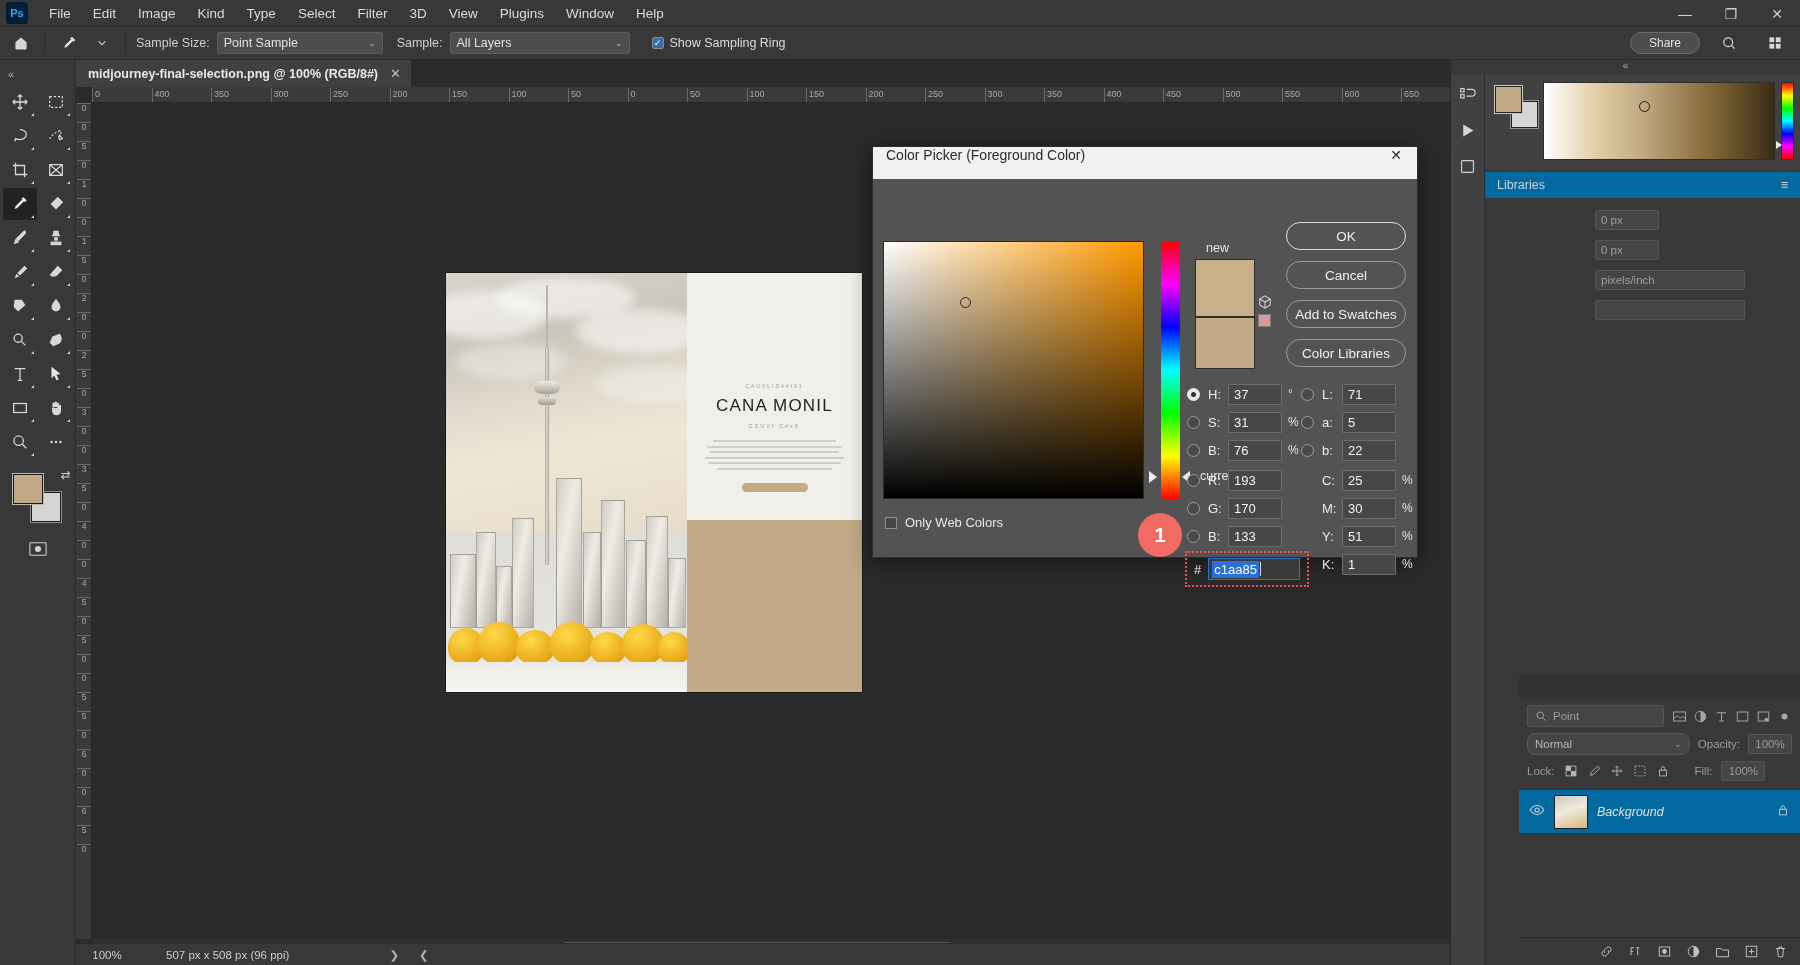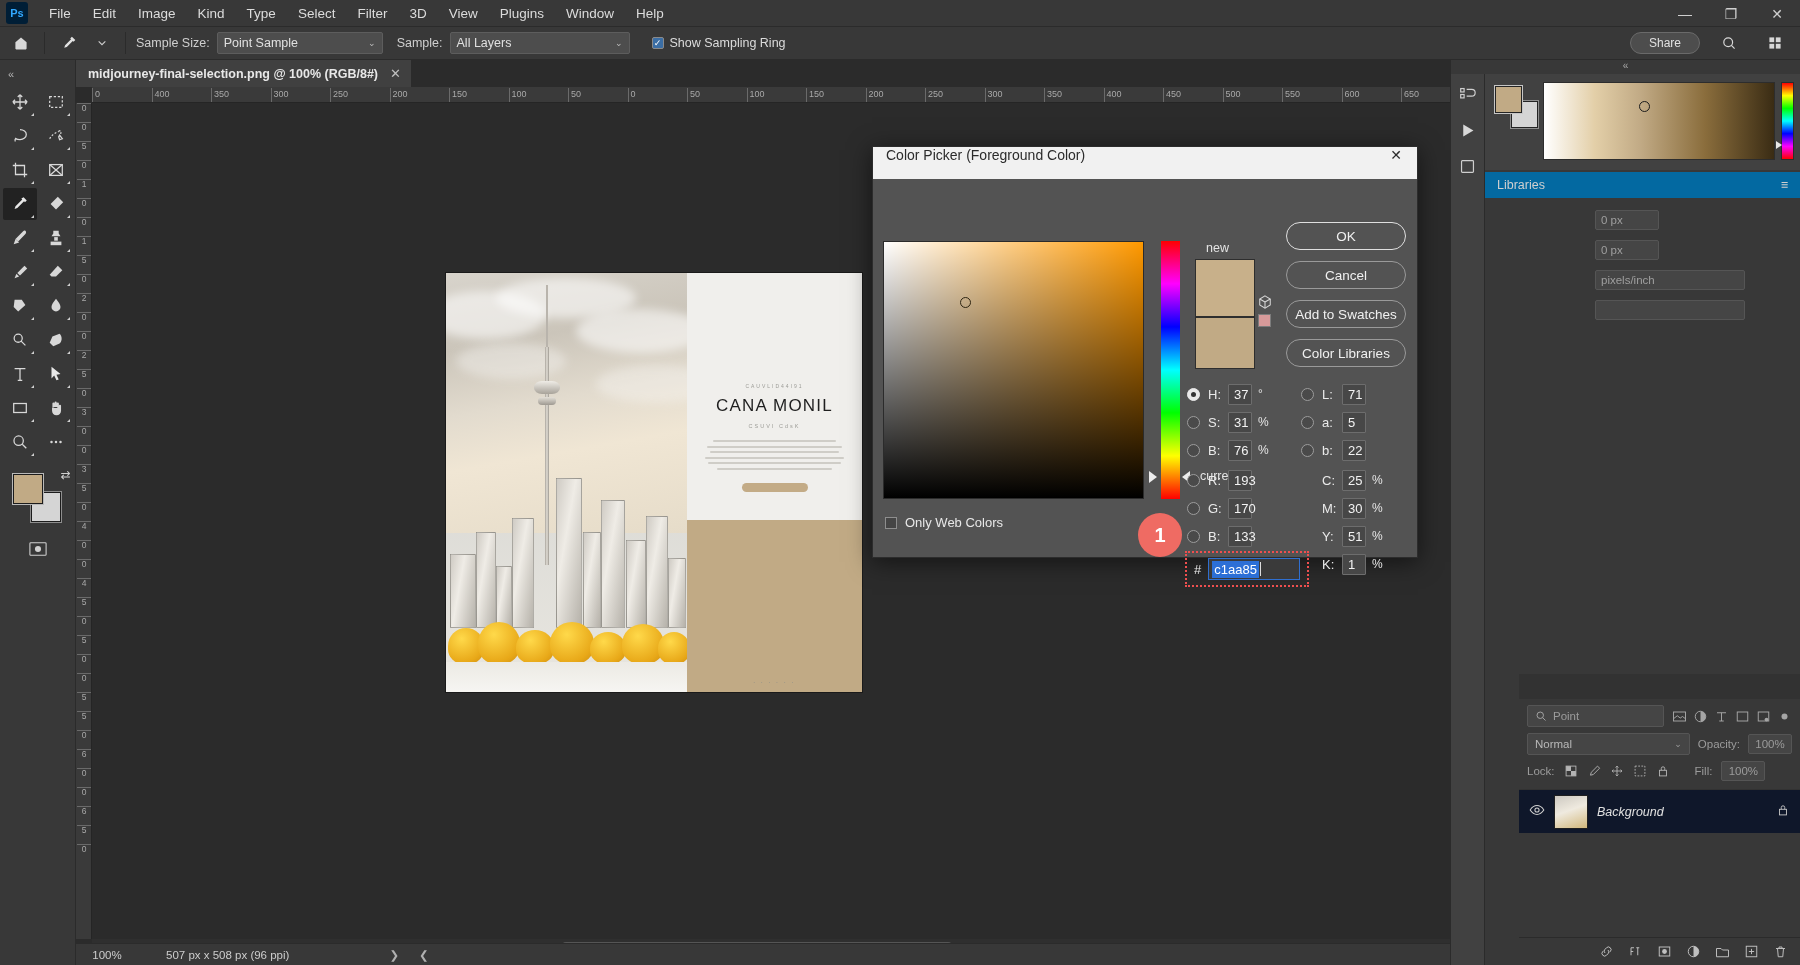--- a/index.html
+++ b/index.html
@@ -187,31 +187,31 @@
   
   .layers { position:absolute; left:34px; right:0; bottom:0; top:600px; background:#383838; }
   .lay-tabstrip { height:25px; background:#323232; display:flex; }
   .lay-filter { display:flex; align-items:center; gap:8px; padding:6px 8px; }
   .lf-search { flex:1; background:#454545; border:1px solid #555; border-radius:2px;
                height:22px; display:flex; align-items:center; padding:0 7px; gap:6px;
                font-size:11.5px; color:#9b9b9b; }
   .lf-icons { display:flex; gap:6px; }
   .lf-icons svg { width:15px; height:15px; stroke:#a5a5a5; fill:none; stroke-width:1.3; }
   .blend-row { display:flex; align-items:center; gap:8px; padding:0 8px 6px; }
-  .blend-sel { flex:1; background:#454545; border:1px solid #555; border-radius:2px;
+  .blend-sel { flex:1; background:#454545; border:1px solid #555; border-radius:8px;
                height:22px; display:flex; align-items:center; padding:0 7px;
                font-size:11.5px; color:#b8b8b8; position:relative; }
   .opacity-lab { font-size:11.5px; color:#9b9b9b; }
   .opacity-val { background:#454545; border:1px solid #555; border-radius:2px;
                  width:44px; height:20px; font-size:11.5px; color:#9b9b9b;
                  display:flex; align-items:center; justify-content:center; }
   .lock-row { display:flex; align-items:center; gap:9px; padding:0 8px 8px; font-size:11.5px; color:#9b9b9b; }
   .lock-row svg { width:14px; height:14px; stroke:#b4b4b4; fill:none; stroke-width:1.3; }
   .layer-row { display:flex; align-items:center; gap:9px; height:44px;
-               padding:0 10px; background:#0f172a; border-top:1px solid #323232; }
+               padding:0 10px; background:#0369a1; border-top:1px solid #323232; }
   .eye svg { width:16px; height:16px; stroke:#cfcfcf; fill:none; stroke-width:1.3; }
   .layer-thumb { width:34px; height:34px; border:1px solid #1f1f1f;
                  background:linear-gradient(160deg,#cdc9c1,#efeadf 45%,#d2b87c); }
   .layer-name { flex:1; font-size:12.5px; color:#e0e0e0; font-style:italic; }
   .layers-foot { position:absolute; left:0; right:0; bottom:0; height:28px;
                  background:#383838; border-top:1px solid #2b2b2b; display:flex;
                  align-items:center; justify-content:flex-end; gap:14px; padding-right:12px; }
   .layers-foot svg { width:15px; height:15px; stroke:#c0c0c0; fill:none; stroke-width:1.3; }
 
   
@@ -263,21 +263,21 @@
   .dlg-btn.primary { border-color:#e0e0e0; }
 
   .num-row { position:absolute; display:flex; align-items:center; height:22px; }
   .radio { width:13px; height:13px; border-radius:50%; border:1px solid #9c9c9c;
            background:#4a4a4a; display:flex; align-items:center; justify-content:center; }
   .radio.on { background:#e9e9e9; border-color:#e9e9e9; }
   .radio.on i { width:5px; height:5px; border-radius:50%; background:#333; display:block; }
   .nlabel { font-size:13px; color:#eaeaea; width:20px; margin-left:8px; }
   .nlabel.norad { margin-left:21px; }
   .ninput { background:#474747; border:1px solid #6d6d6d; border-radius:1px;
-            width:24px; height:21px; font-size:13px; color:#f2f2f2;
+            width:54px; height:21px; font-size:13px; color:#f2f2f2;
             display:flex; align-items:center; padding:8px 5px; }
   .nunit { font-size:12px; color:#e4e4e4; margin-left:6px; width:14px; }
 
   .hex-wrap { position:absolute; left:312px; top:372px; display:flex;
               align-items:center; gap:7px; padding:5px 7px;
               border:2px dotted #ef4f4f; }
   .hex-hash { font-size:13px; color:#eaeaea; }
   .hex-input { background:#3a3a3a; border:1px solid #2f6fd0; width:92px; height:22px;
                display:flex; align-items:center; padding:0 3px; }
   .hex-val { background:#2c6fd6; color:#fff; font-size:13px; padding:1px 2px; }

